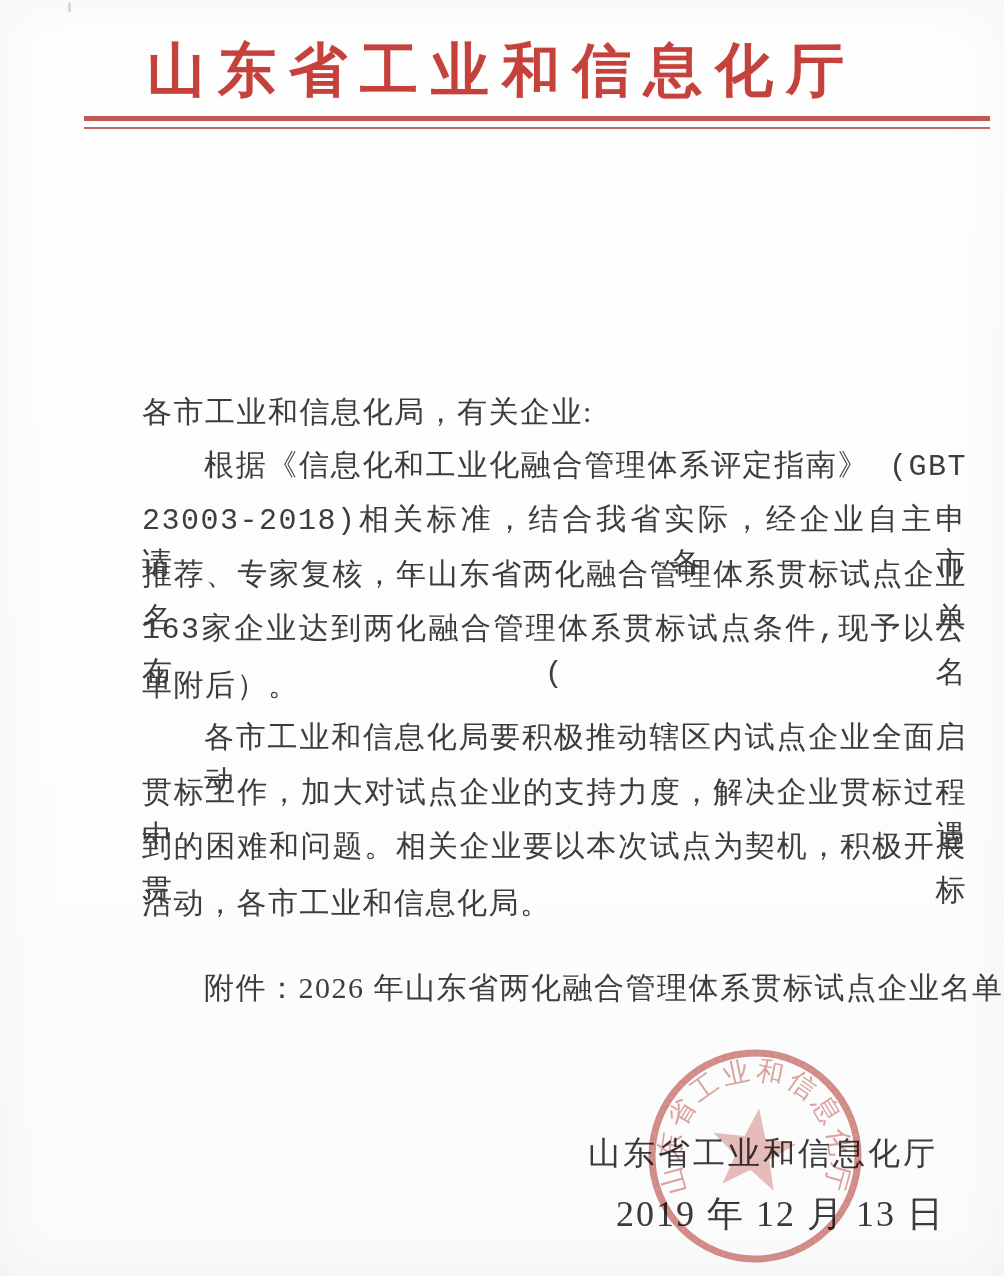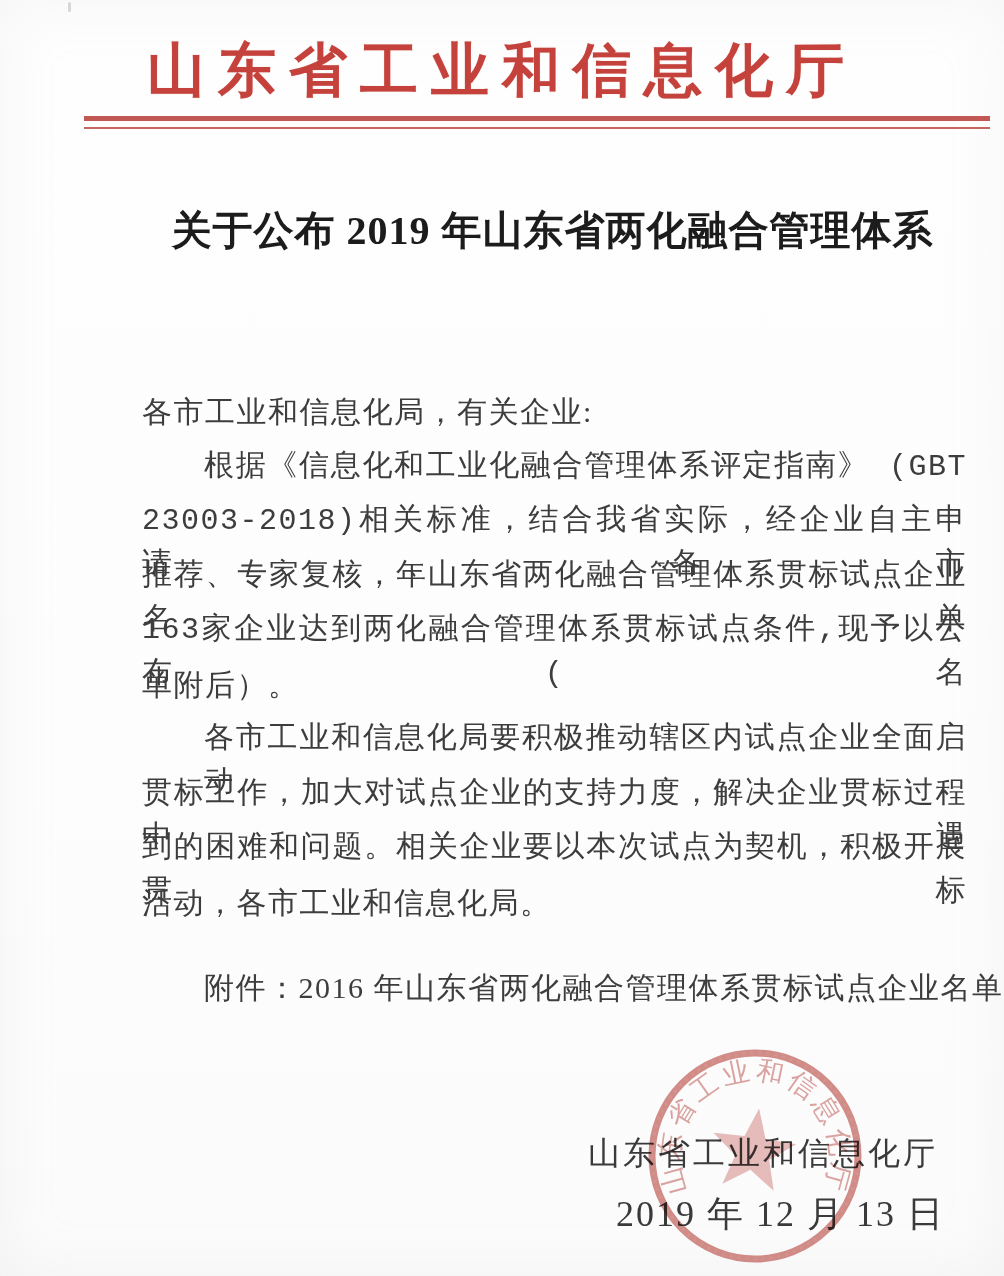--- a/index.html
+++ b/index.html
@@ -87,39 +87,38 @@
   <div class="faint-mark"></div>
 
   <div class="agency-header">山东省工业和信息化厅</div>
 
   <div class="rule-wrap">
     <div class="rule-thick"></div>
     <div class="rule-thin"></div>
   </div>
 
   <div class="doc-title">
-    <div>关于公布 2019 年山东省两化融合管理体系</div>
   </div>
 
   <div class="body-block">
     <div>
         <div class="bline">各市工业和信息化局，有关企业:</div>
         <div class="bline indent just">根据《信息化和工业化融合管理体系评定指南》 (GBT</div>
         <div class="bline just">23003-2018)相关标准，结合我省实际，经企业自主申请、各市</div>
         <div class="bline just">推荐、专家复核，年山东省两化融合管理体系贯标试点企业名单</div>
         <div class="bline just">163家企业达到两化融合管理体系贯标试点条件,现予以公布(名</div>
         <div class="bline">单附后）。</div>
         <div class="bline indent just">各市工业和信息化局要积极推动辖区内试点企业全面启动</div>
         <div class="bline just">贯标工作，加大对试点企业的支持力度，解决企业贯标过程中遇</div>
         <div class="bline just">到的困难和问题。相关企业要以本次试点为契机，积极开展贯标</div>
         <div class="bline">活动，各市工业和信息化局。</div>
       </div>
   </div>
 
-  <div class="attachment-line">附件：2016 年山东省两化融合管理体系贯标试点企业名单</div>
+  <div class="attachment-line">附件：2026 年山东省两化融合管理体系贯标试点企业名单</div>
 
   <div class="sig-agency">山东省工业和信息化厅</div>
 
   <div class="sig-date">2019 年 12 月 13 日</div>
 
   <div class="seal">
     <svg width="224" height="224" viewBox="0 0 224 224">
 
       <circle cx="112" cy="112" r="103" fill="none" stroke="#bf544e" stroke-width="7" opacity="0.78"></circle>
       <circle cx="112" cy="112" r="103" fill="none" stroke="#d58a86" stroke-width="3" stroke-dasharray="3 5" opacity="0.5"></circle>

